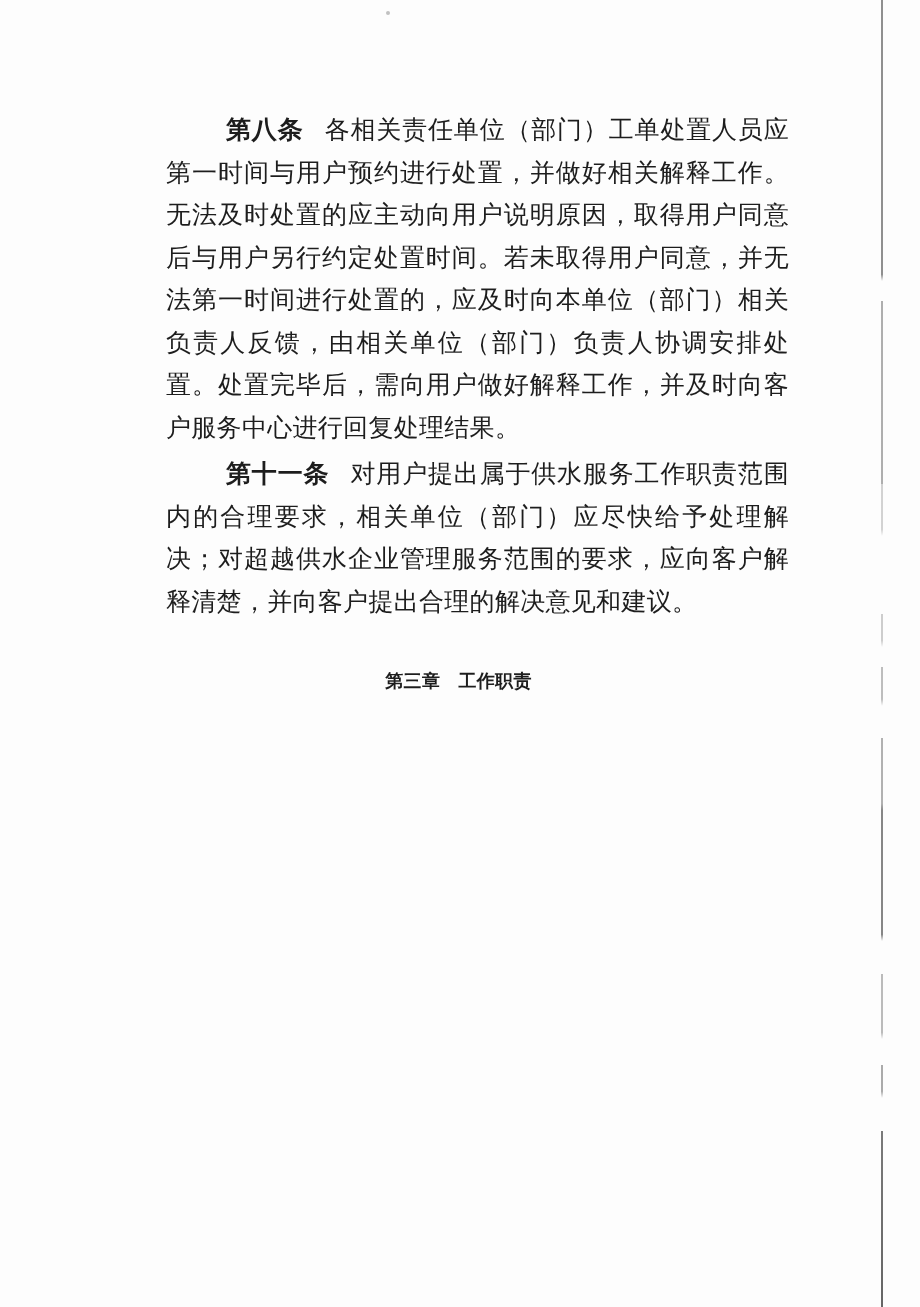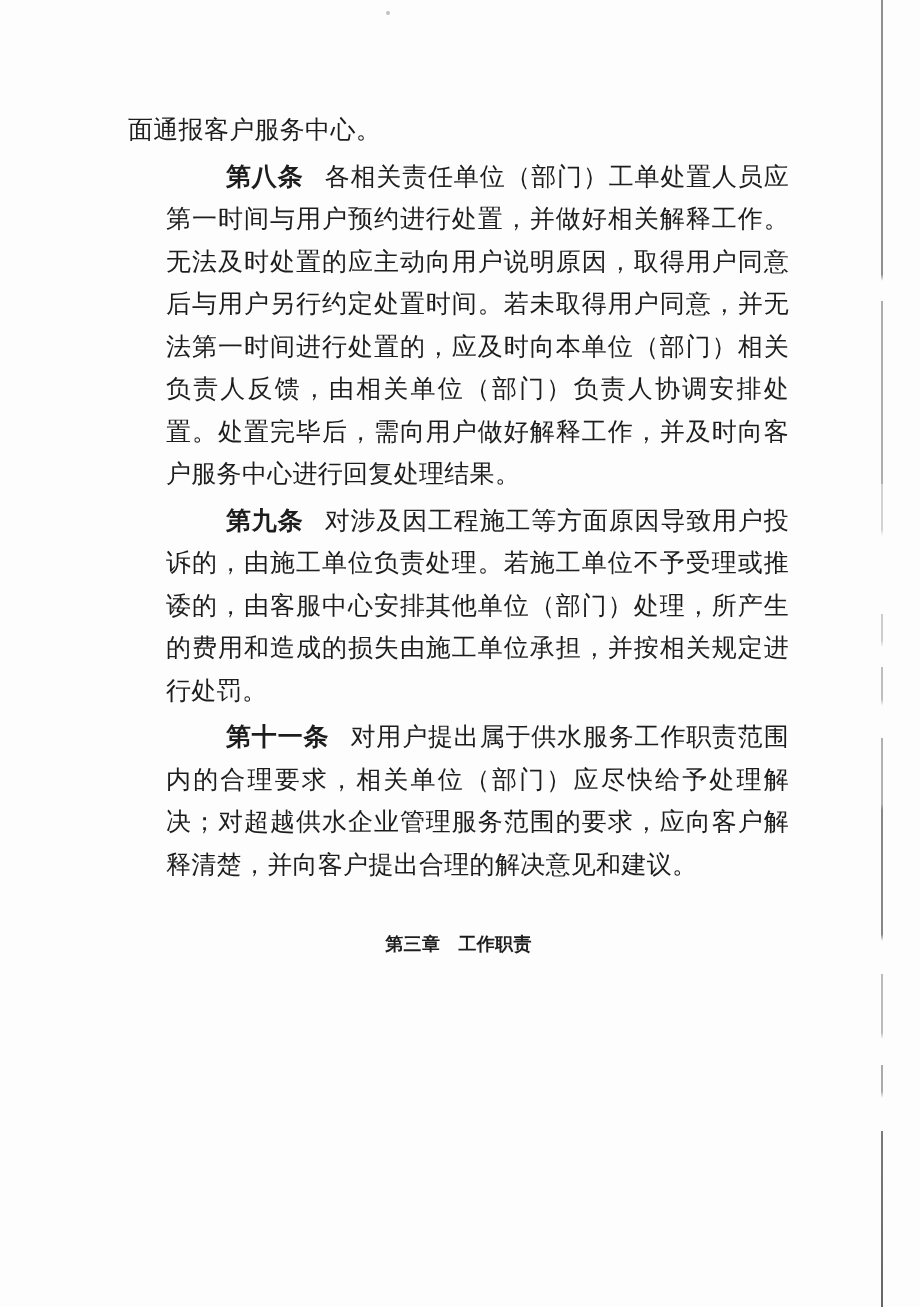--- a/index.html
+++ b/index.html
@@ -86,25 +86,23 @@
 </head>
 <body>
 
 <div class="page">
 
   <div class="speck"></div>
   <div class="scanline"></div>
 
   <div class="textblock">
 
-    <p class="para">面通报客户服务中心。</p>
 
     <p class="para indent"><span class="term">第八条</span><span>各相关责任单位（部门）工单处置人员应第一时间与用户预约进行处置，并做好相关解释工作。无法及时处置的应主动向用户说明原因，取得用户同意后与用户另行约定处置时间。若未取得用户同意，并无法第一时间进行处置的，应及时向本单位（部门）相关负责人反馈，由相关单位（部门）负责人协调安排处置。处置完毕后，需向用户做好解释工作，并及时向客户服务中心进行回复处理结果。</span></p>
 
-    <p class="para indent"><span class="term">第九条</span><span>对涉及因工程施工等方面原因导致用户投诉的，由施工单位负责处理。若施工单位不予受理或推诿的，由客服中心安排其他单位（部门）处理，所产生的费用和造成的损失由施工单位承担，并按相关规定进行处罚。</span></p>
 
 
     <p class="para indent"><span class="term">第十一条</span><span>对用户提出属于供水服务工作职责范围内的合理要求，相关单位（部门）应尽快给予处理解决；对超越供水企业管理服务范围的要求，应向客户解释清楚，并向客户提出合理的解决意见和建议。</span></p>
 
     <h2 class="para chapter">第三章　工作职责</h2>
 
 
   </div>
 
 

